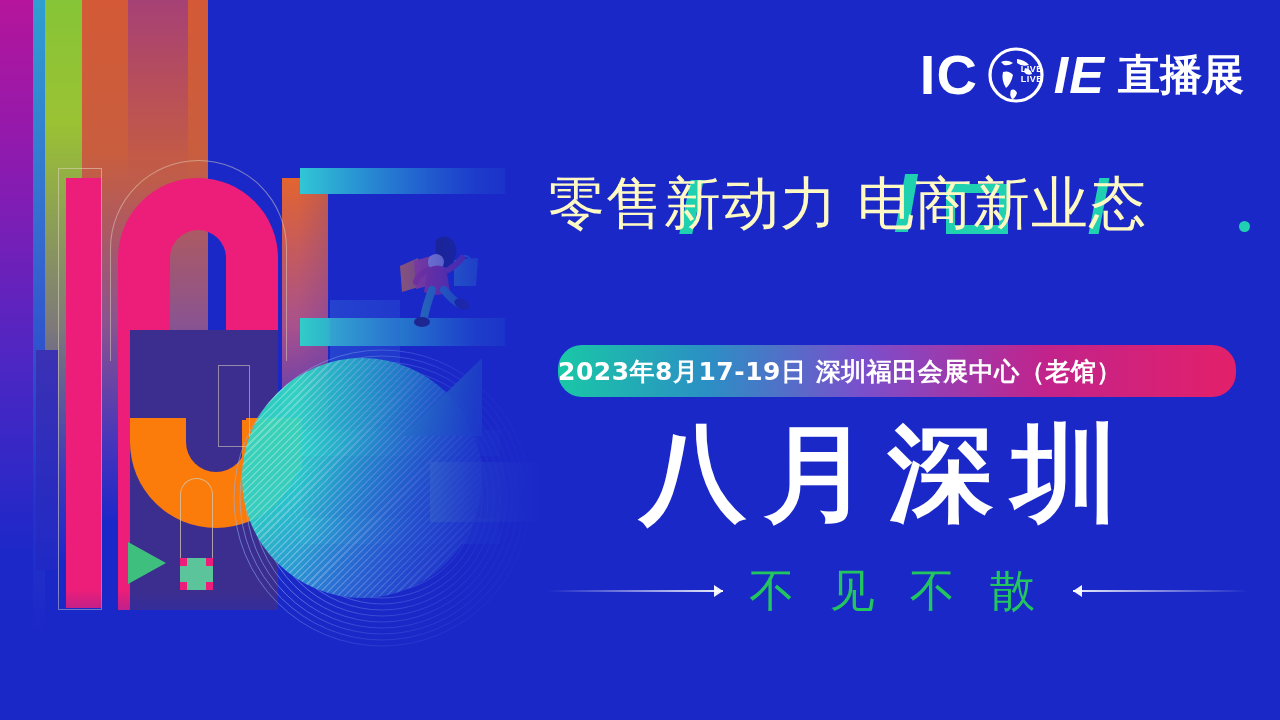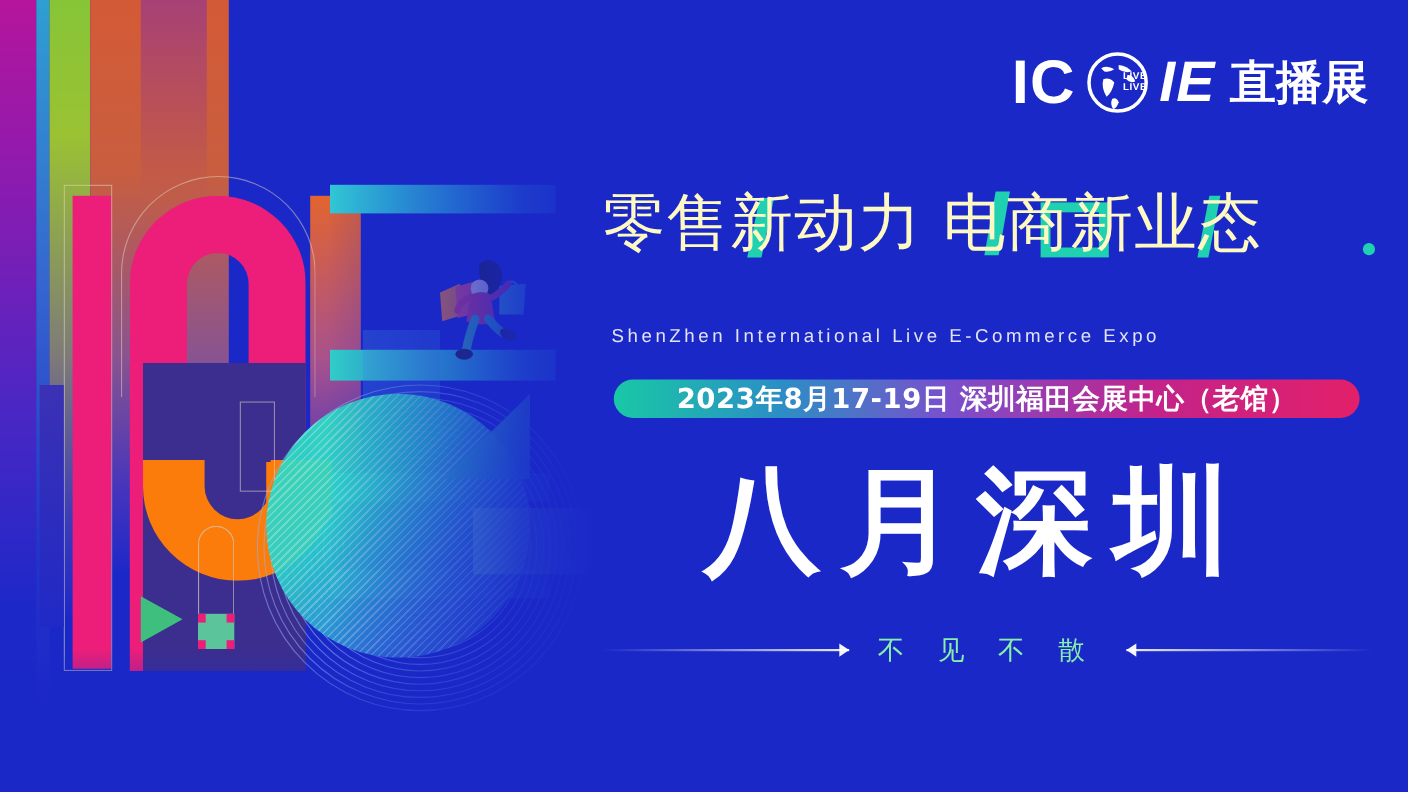--- a/index.html
+++ b/index.html
@@ -122,23 +122,23 @@
   .acc4{left:546px;top:6px;width:10px;height:56px;transform:skewX(-11deg);}
   .acc-dot{position:absolute;right:-2px;bottom:2px;width:11px;height:11px;
     border-radius:50%;background:#1fd1b0;z-index:3;}
 
   .subtitle-cn{position:absolute;left:552px;top:252px;font-size:27px;font-weight:bold;
     color:#fff;letter-spacing:.5px;white-space:nowrap;
     font-family:"DejaVu Sans","Liberation Sans",sans-serif;}
   .subtitle-en{position:absolute;left:556px;top:296px;font-size:17px;color:#e2e4f5;
     letter-spacing:3.2px;white-space:nowrap;font-weight:400;}
 
-  .pill{position:absolute;left:558px;top:345px;width:678px;height:35px;border-radius:24px;
+  .pill{position:absolute;left:558px;top:345px;width:678px;height:52px;border-radius:24px;
     background:linear-gradient(90deg,#19c8a6 0%,#2b8fc4 22%,#7a4fcc 45%,#c2238b 72%,#e32069 100%);
-    display:flex;align-items:center;justify-content:center;}
+    display:flex;align-items:center;}
   .pill-txt{font-size:25px;font-weight:bold;color:#fff;letter-spacing:.5px;white-space:nowrap;
     font-family:"DejaVu Sans","Liberation Sans",sans-serif;}
 
   .bigtext{position:absolute;left:640px;top:418px;width:560px;height:112px;
     font-size:106px;font-weight:bold;color:#fff;line-height:112px;letter-spacing:18px;
     white-space:nowrap;text-align:left;
     font-family:"DejaVu Sans","Liberation Sans",sans-serif;}
 
   .tagline-row{position:absolute;left:548px;top:565px;width:700px;height:52px;
     display:flex;align-items:center;}
@@ -147,23 +147,23 @@
   .lineL{position:absolute;left:0;top:10px;width:100%;height:2px;
     background:linear-gradient(90deg,rgba(255,255,255,0),rgba(255,255,255,.92));}
   .lineR{position:absolute;left:0;top:10px;width:100%;height:2px;
     background:linear-gradient(90deg,rgba(255,255,255,.92),rgba(255,255,255,0));}
   .arrowR{position:absolute;right:0;top:5px;width:0;height:0;
     border-left:9px solid rgba(255,255,255,.95);
     border-top:6px solid transparent;border-bottom:6px solid transparent;}
   .arrowL{position:absolute;left:0;top:5px;width:0;height:0;
     border-right:9px solid rgba(255,255,255,.95);
     border-top:6px solid transparent;border-bottom:6px solid transparent;}
-  .tagline{font-size:24px;font-weight:400;color:#86efac;letter-spacing:12px;
+  .tagline{font-size:45px;font-weight:400;color:#22c55e;letter-spacing:12px;
     padding:0 26px;white-space:nowrap;
-    font-family:Liberation Sans, sans-serif;}
+    font-family:Liberation Serif, serif;}
 </style>
 </head>
 <body>
 
 <div id="banner">
 
   <div class="art">
     <div class="band band-magenta"></div>
     <div class="band band-cyan"></div>
     <div class="band band-green"></div>
@@ -278,21 +278,20 @@
 
   <div class="headline">
     <span class="hl-accent acc1"></span>
     <span class="hl-accent acc2"></span>
     <span class="hl-accent acc3"></span>
     <span class="hl-accent acc4"></span>
     <div class="hl-txt">零售新动力 电商新业态</div>
     <span class="acc-dot"></span>
   </div>
 
-  <div class="subtitle-en">ShenZhen International Live E-Commerce Expo</div>
 
   <div class="pill">
     <span class="pill-txt">2023年8月17-19日  深圳福田会展中心（老馆）</span>
   </div>
 
   <div class="bigtext">八月深圳</div>
 
   <div class="tagline-row">
     <span class="tag-line-l">
       <span class="lineL"></span>

